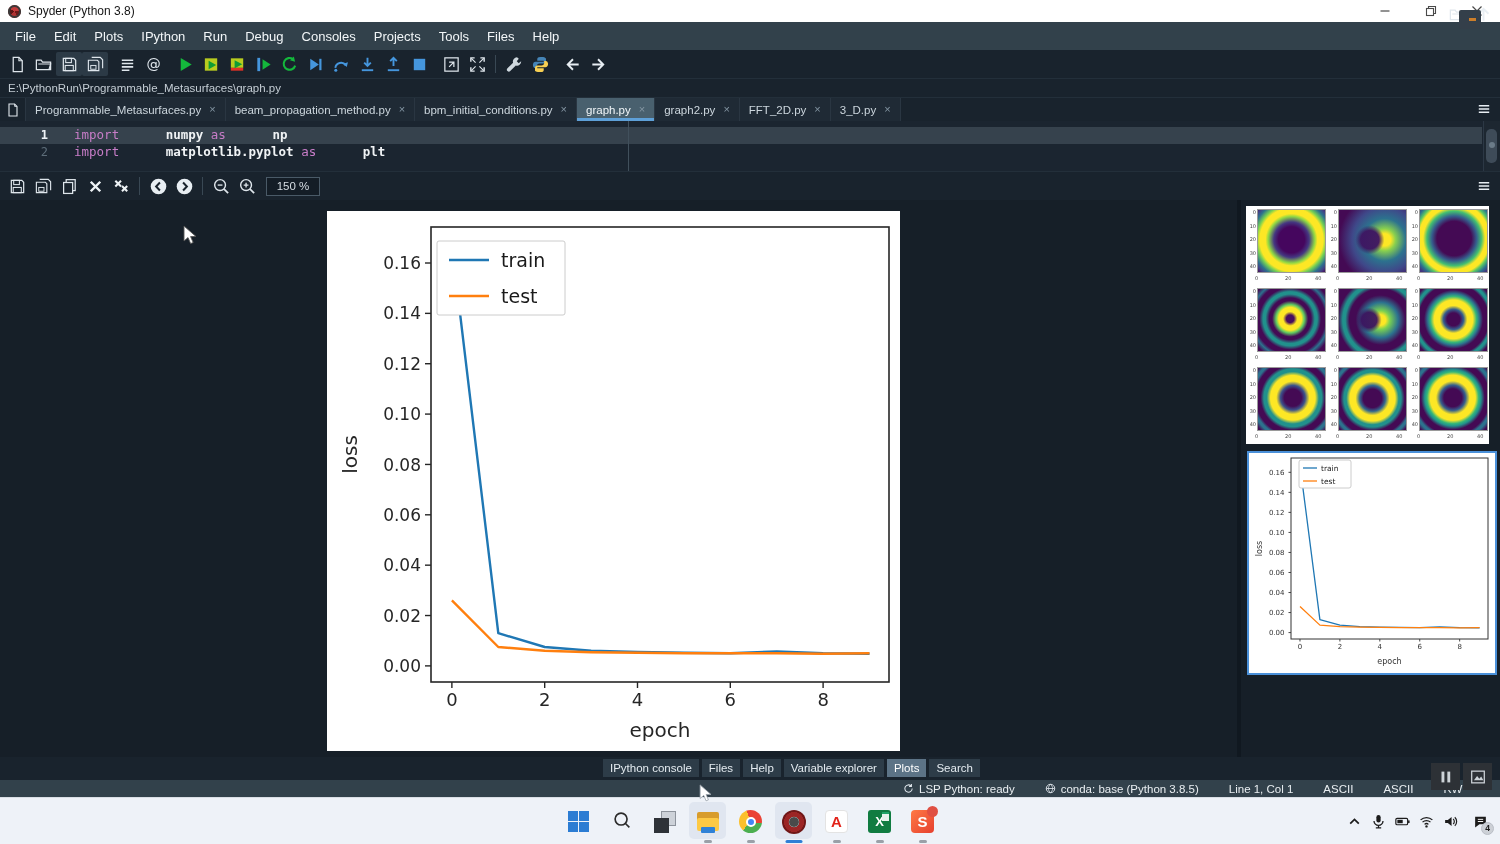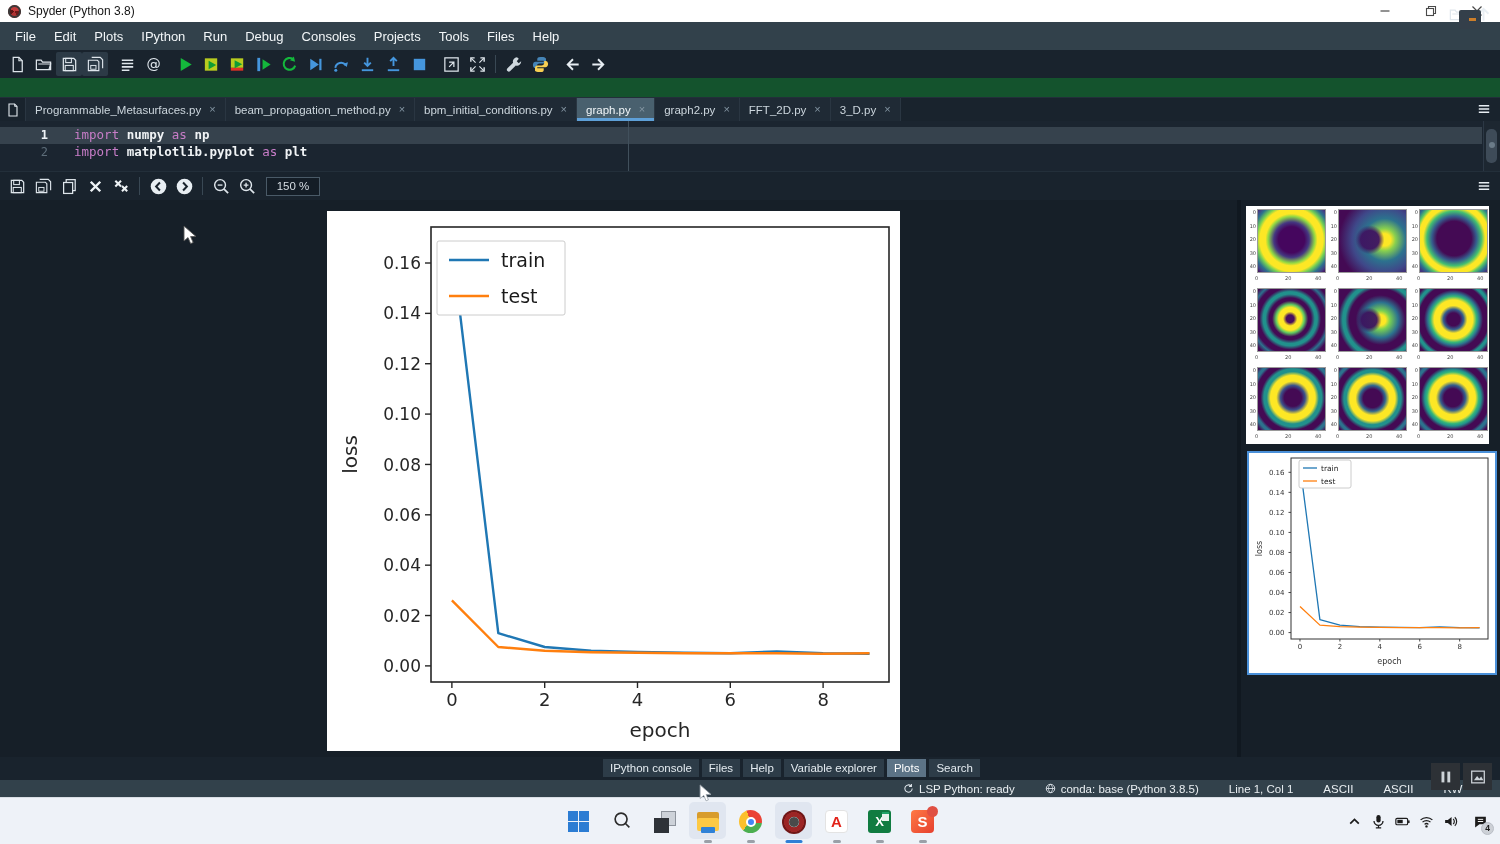--- a/index.html
+++ b/index.html
@@ -56,21 +56,21 @@
   
   .editor{position:absolute;left:0;top:121px;width:1500px;height:50px;background:#1b2530;overflow:hidden;}
   .cur-line{position:absolute;left:0;top:6px;width:1482px;height:17px;background:#36424d;}
   .col-guide{position:absolute;left:628px;top:0;width:1px;height:50px;background:#41505c;}
   .gut-num{position:absolute;left:0;width:48px;text-align:right;height:16px;line-height:16px;
     font-family:"DejaVu Sans Mono",monospace;font-size:12px;color:#5d6d79;}
   .gut-num.cur{color:#eef3f7;font-weight:bold;}
   .code-line{position:absolute;left:74px;height:16px;line-height:16px;white-space:pre;
     font-family:"DejaVu Sans Mono",monospace;font-size:12.5px;}
   .tok-kw{color:#c87dc8;}
-  .tok-pl{color:#f0f3f5;font-weight:bold;}
+  .tok-pl{color:#f0f3f5;font-weight:bold;margin-left:39px;}
   .ed-scroll{position:absolute;right:0;top:121px;width:17px;height:50px;background:#1d2731;border-left:1px solid #2c3845;}
   .ed-thumb{position:absolute;right:3px;top:8px;width:11px;height:34px;background:#3e4b58;border-radius:5px;}
   .ed-thumb i{position:absolute;left:2.5px;top:13px;width:6px;height:6px;border-radius:50%;background:#6b7b88;}
   .ed-ghost{position:absolute;right:19px;top:10px;width:22px;height:19px;background:#343f4a;border-radius:2px;}
   .ed-mark{position:absolute;right:24px;top:18px;width:7px;height:3px;background:#cc7e2a;}
 
   
   .plotsbar{position:absolute;left:0;top:171px;width:1500px;height:29px;background:#19232d;
     border-top:1px solid #232f3a;display:flex;align-items:center;padding-left:4px;}
   .zoom-box{width:54px;height:19px;border:1px solid #4a5a67;color:#d6dde3;font-size:11.5px;
@@ -375,20 +375,23 @@
       </div>
       <div class="tb-btn">
         <span style="display: flex;">
           <svg viewBox="0 0 20 20" style="width: 19px; height: 19px;">
             <path d="M10 16.5v-12M4.8 9.2L10 4l5.2 5.2" fill="none" stroke="#e8eef3" stroke-width="2"></path>
           </svg>
         </span>
       </div>
     </div>
 
+  <div class="pathrow">
+    <span>E:\PythonRun\Programmable_Metasurfaces\graph.py</span>
+  </div>
 
   <div class="tabsrow">
     <div class="tabs-doc-btn" id="tabs-doc-btn">
         <svg viewBox="0 0 20 20">
           <path d="M5 2.5h7l3 3v12H5z" fill="none" stroke="#dfe6ec" stroke-width="1.4"></path>
           <path d="M12 2.5v3h3" fill="none" stroke="#dfe6ec" stroke-width="1.1"></path>
         </svg>
       </div>
     <div id="editor-tabs" style="display:flex;">
         <div class="tab">

